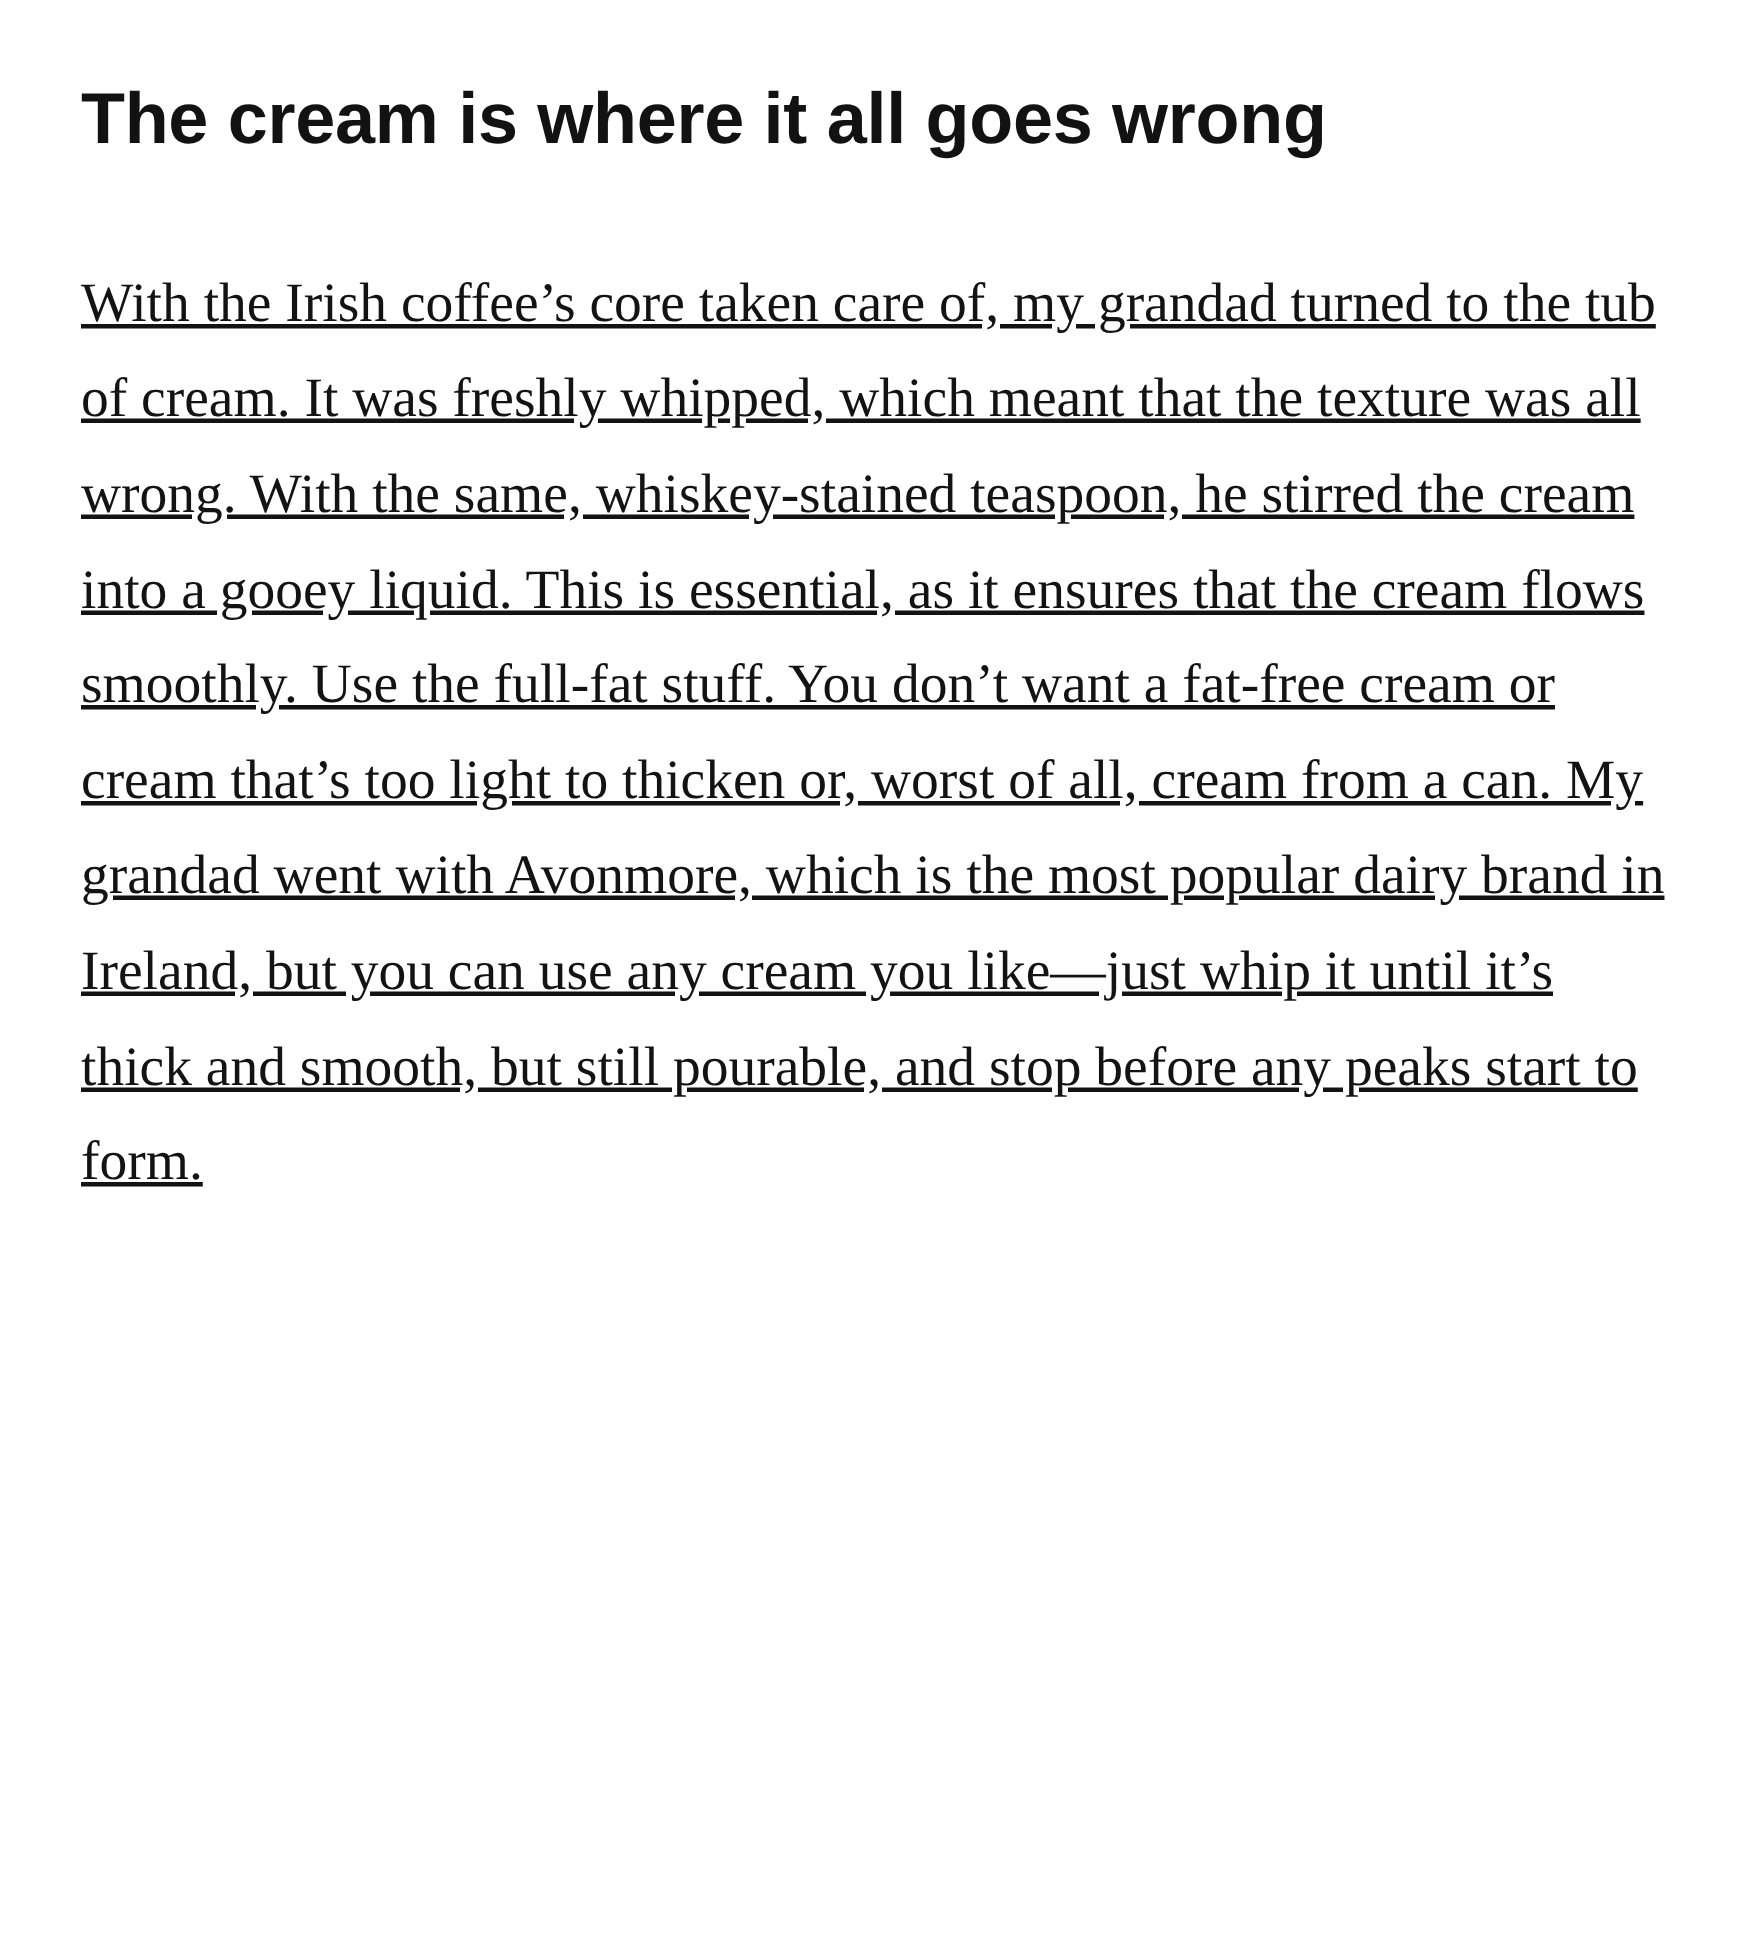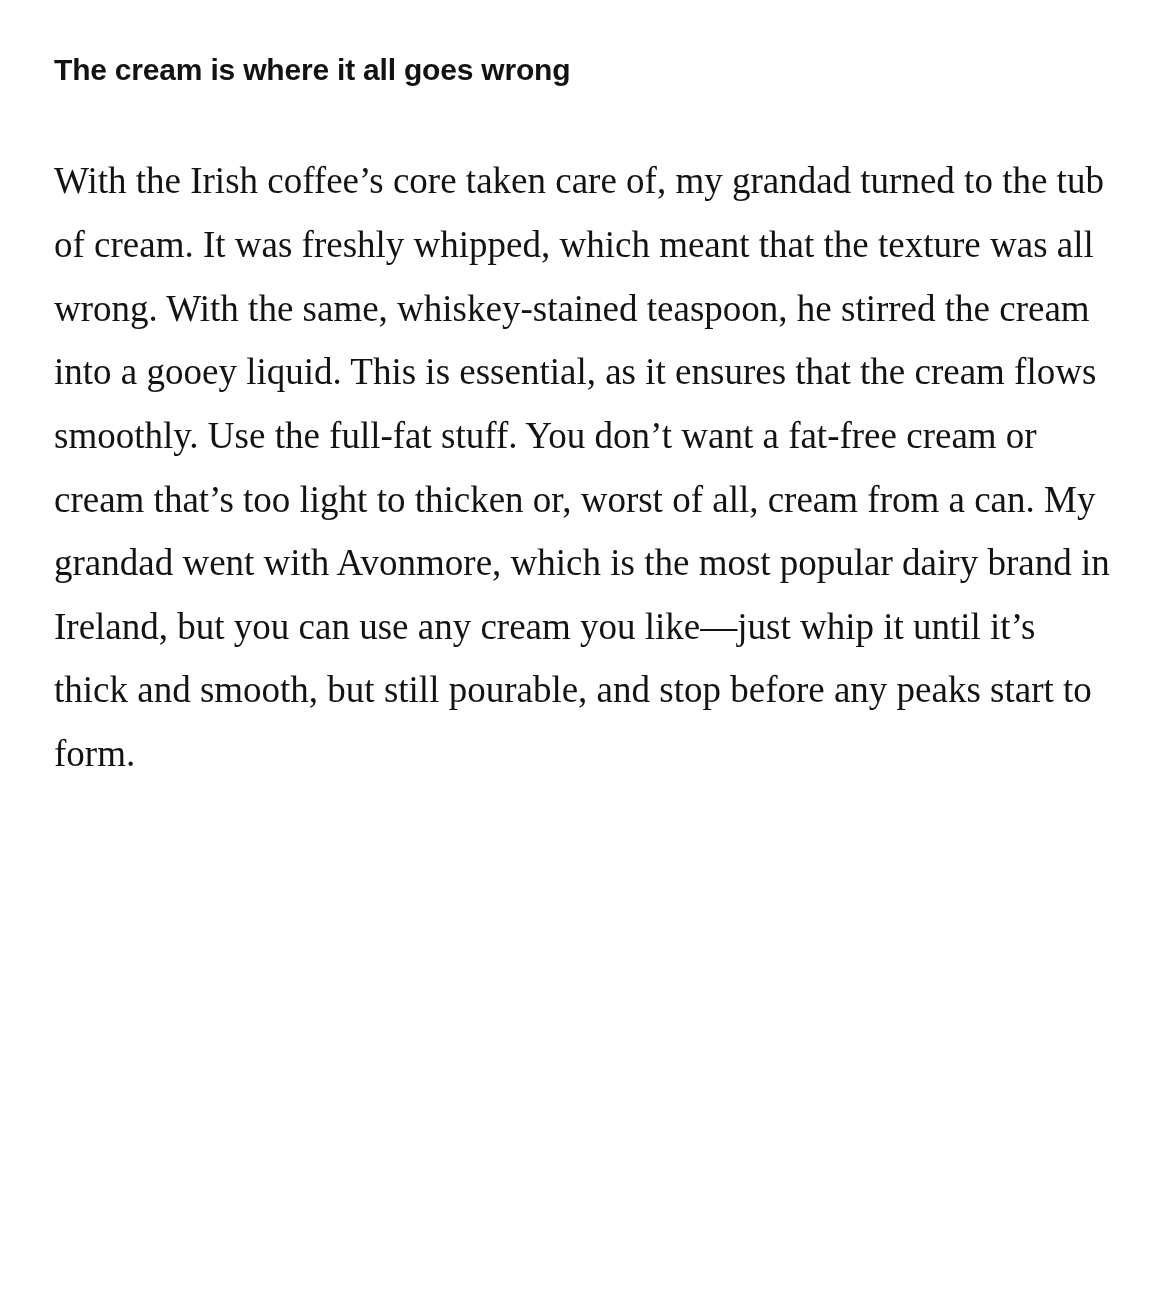--- a/index.html
+++ b/index.html
@@ -17,34 +17,35 @@
   .page {
     width: 1170px;
     min-height: 1305px;
     box-sizing: border-box;
     padding: 52px 54px 20px 54px;
     background: #ffffff;
   }
   .article-heading {
     font-family: "Liberation Sans", sans-serif;
     font-weight: 700;
-    font-size: 30px;
+    font-size: 48px;
     line-height: 1.18;
     letter-spacing: -0.2px;
     color: #121212;
     margin: 0 0 62px 0;
   }
   .article-body {
     font-family: "Liberation Serif", serif;
     font-size: 37px;
     line-height: 1.72;
     color: #131313;
     margin: 0;
     max-width: 1065px;
     text-align: left;
+    text-decoration: underline;
   }
 </style>
 </head>
 <body>
 
 <div class="page">
   <h1 class="article-heading">The cream is where it all goes wrong</h1>
   <p class="article-body">With the Irish coffee’s core taken care of, my grandad turned to the tub of cream. It was freshly whipped, which meant that the texture was all wrong. With the same, whiskey-stained teaspoon, he stirred the cream into a gooey liquid. This is essential, as it ensures that the cream flows smoothly. Use the full-fat stuff. You don’t want a fat-free cream or cream that’s too light to thicken or, worst of all, cream from a can. My grandad went with Avonmore, which is the most popular dairy brand in Ireland, but you can use any cream you like—just whip it until it’s thick and smooth, but still pourable, and stop before any peaks start to form.</p>
 </div>
 

